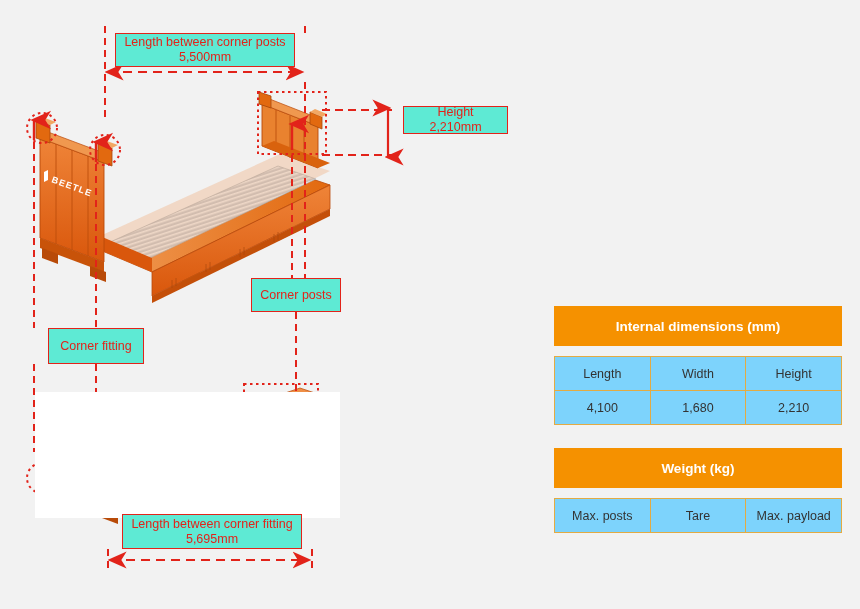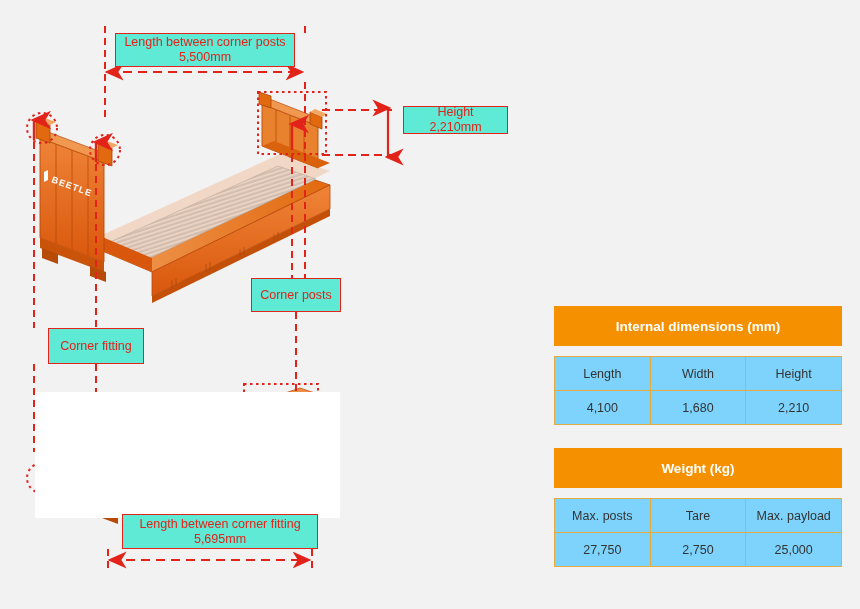--- a/index.html
+++ b/index.html
@@ -27,21 +27,21 @@
     justify-content:center;
     box-sizing:border-box;
     padding:3px 6px;
     white-space:pre-line;
     z-index:30;
   }
   #callout-length-posts{left:115px;top:33px;width:180px;height:34px;}
   #callout-height{left:403px;top:106px;width:105px;height:28px;}
   #callout-corner-posts{left:251px;top:278px;width:90px;height:34px;}
   #callout-corner-fitting{left:10px;top:328px;width:96px;height:36px;margin-left:38px;}
-  #callout-length-fitting{left:122px;top:514px;width:196px;height:35px;}
+  #callout-length-fitting{left:122px;top:514px;width:180px;height:35px;}
 
   
   .spec-block{position:absolute;width:288px;z-index:20;}
   #block-internal{left:554px;top:306px;}
   #block-weight{left:554px;top:448px;border-radius:23px;}
 
   .spec-header{
     background:#f59100;
     color:#ffffff;
     font-size:13.5px;
@@ -301,22 +301,17 @@
 
   <div class="spec-block" id="block-weight">
     <div class="spec-header">Weight (kg)</div>
     <table class="spec-table">
       <tbody>
           <tr>
         <td class="hdr">Max. posts</td>
         <td class="hdr">Tare</td>
         <td class="hdr">Max. payload</td>
       </tr>
-      <tr>
-        <td class="val">27,750</td>
-        <td class="val">2,750</td>
-        <td class="val">25,000</td>
-      </tr>
     </tbody>
       </table>
   </div>
 
 </div>
 
 </body></html>

